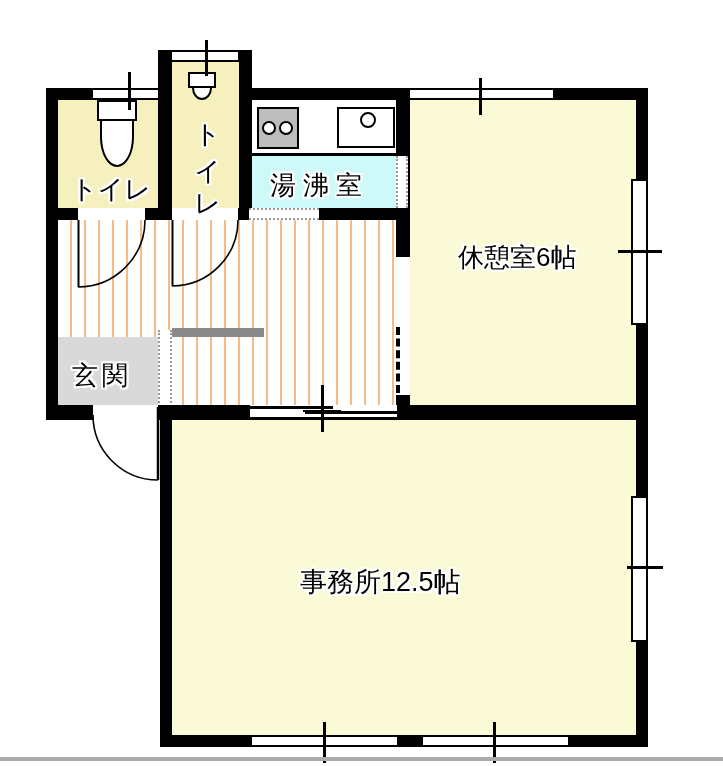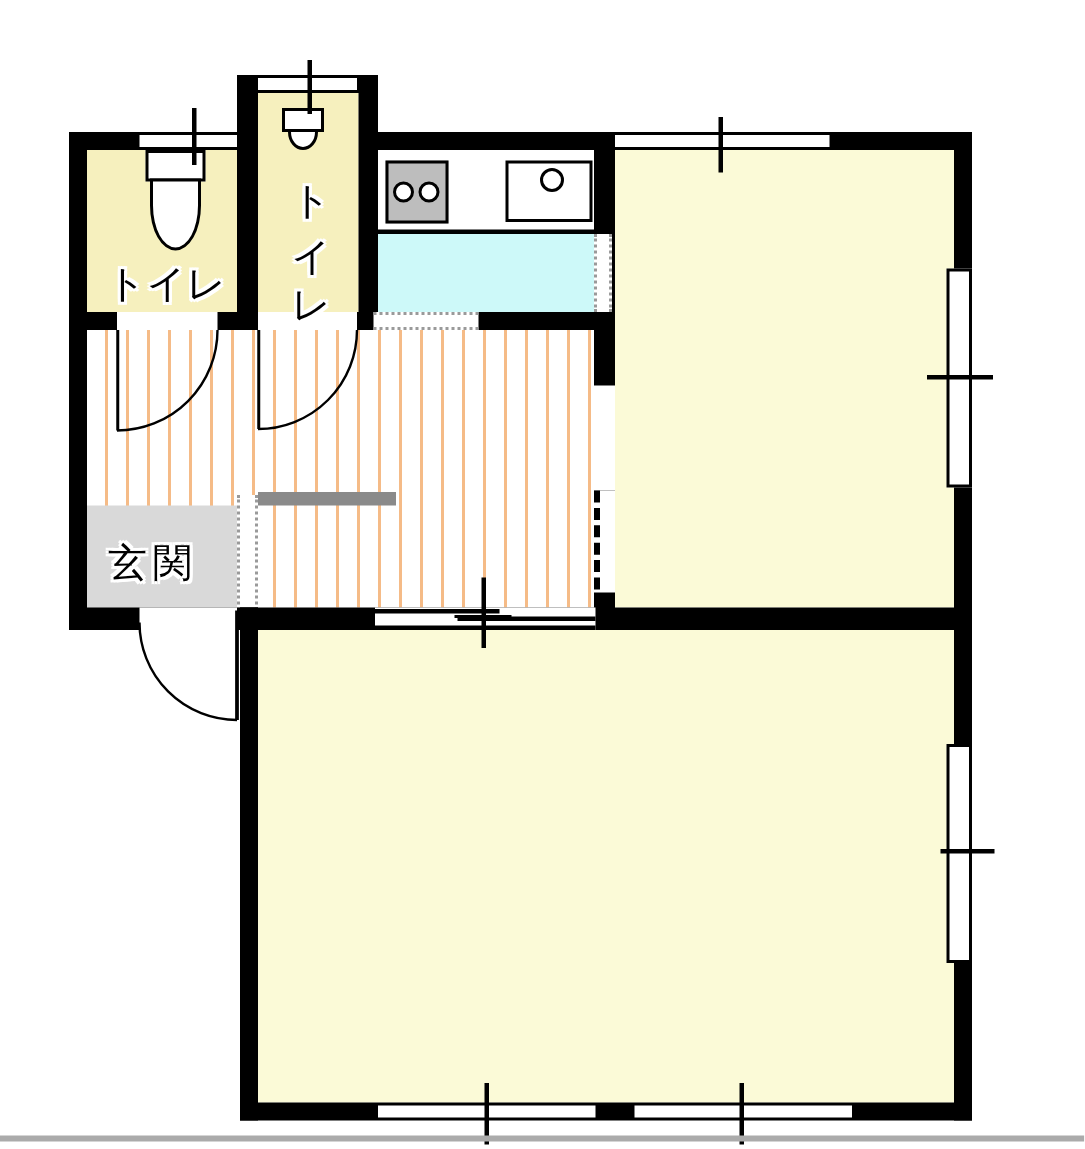--- a/index.html
+++ b/index.html
@@ -121,19 +121,22 @@
     <path d="M172.5,220 V286" stroke="#000" stroke-width="2" fill="none"></path>
     <path d="M238,220 A66,66 0 0 1 172,286" stroke="#000" stroke-width="1.6" fill="none"></path>
     <path d="M158,407 V480" stroke="#000" stroke-width="2.5" fill="none"></path>
     <path d="M93,415 A65,65 0 0 0 158,480" stroke="#000" stroke-width="1.6" fill="none"></path>
   </svg>
 
   <div class="lbl" style="left:71px;top:172px;">トイレ</div>
 
   <div class="lbl" style="left:191px;top:105px;writing-mode:vertical-rl;text-orientation:upright;letter-spacing:6px;">トイレ</div>
 
+  <div class="lbl" style="left:270px;top:168px;letter-spacing:7px;">湯沸室</div>
 
+  <div class="lbl" style="left:458px;top:240px;">休憩室6帖</div>
 
   <div class="lbl" style="left:72px;top:358px;letter-spacing:4px;">玄関</div>
 
+  <div class="lbl" style="left:300px;top:564px;font-size:27px;">事務所12.5帖</div>
 
   <div class="abs" style="left:0;top:757px;width:723px;height:4px;background:var(--page-rule-gray);"></div>
 </div>
 
 </body></html>

